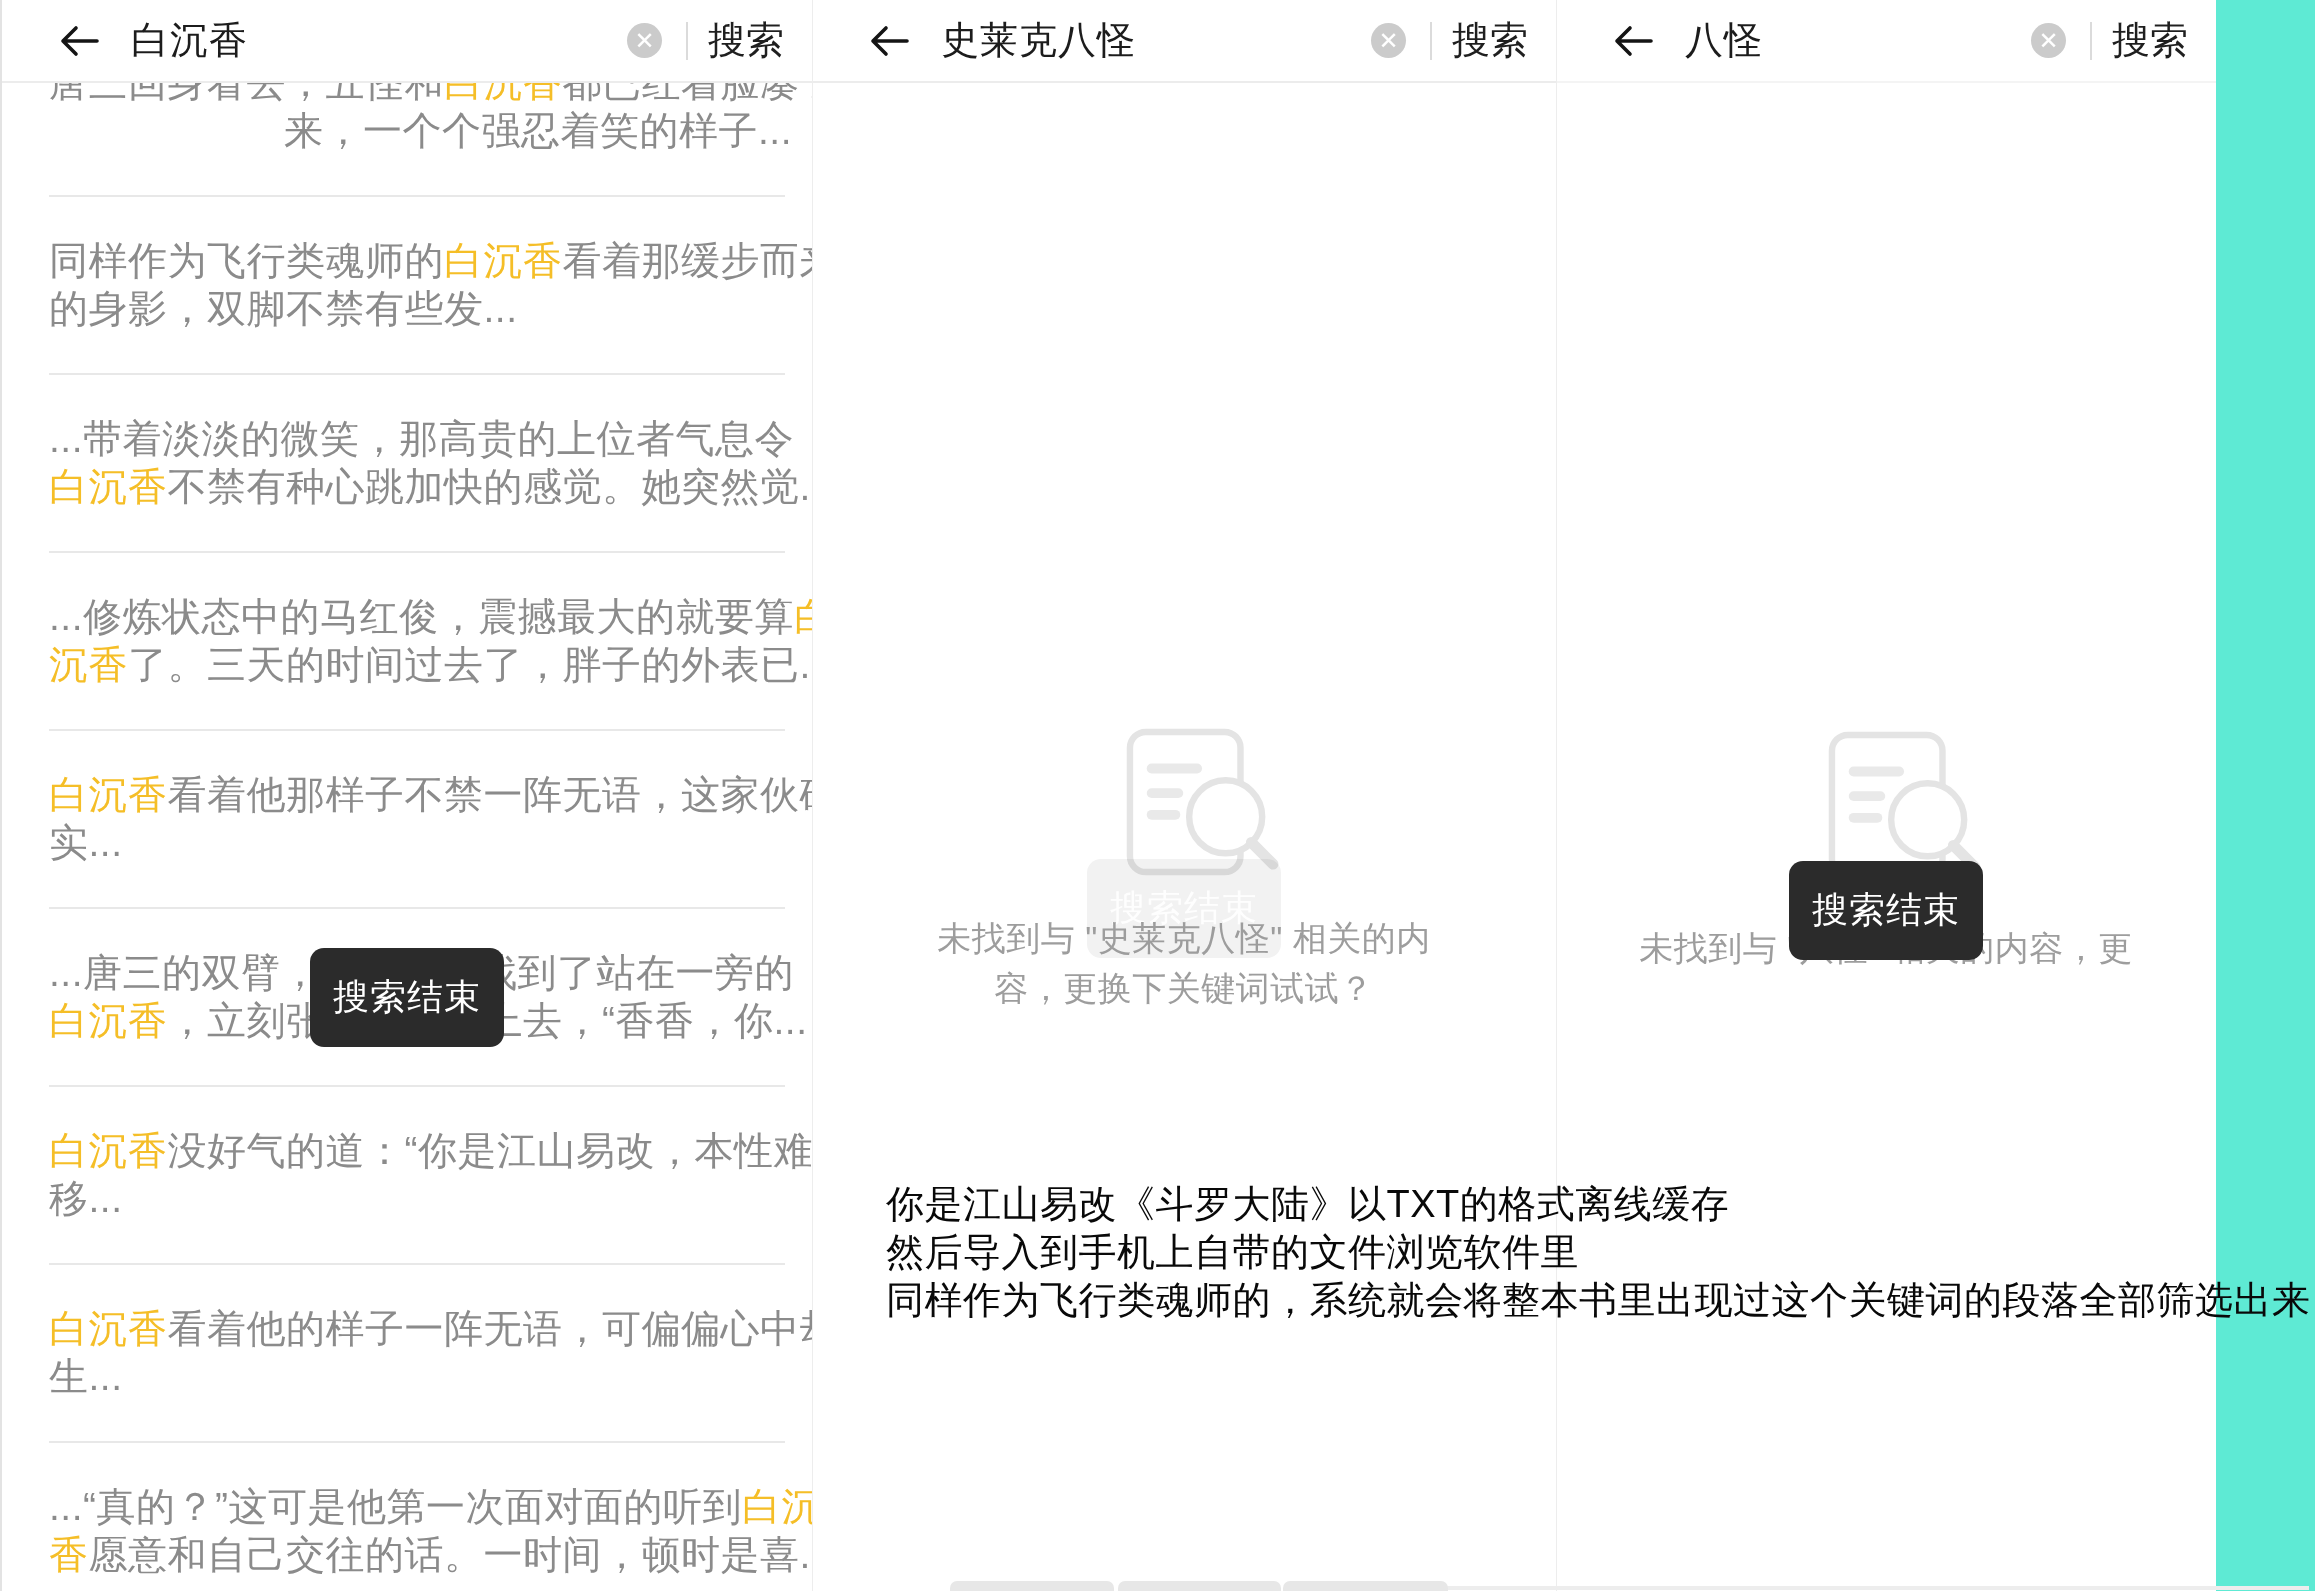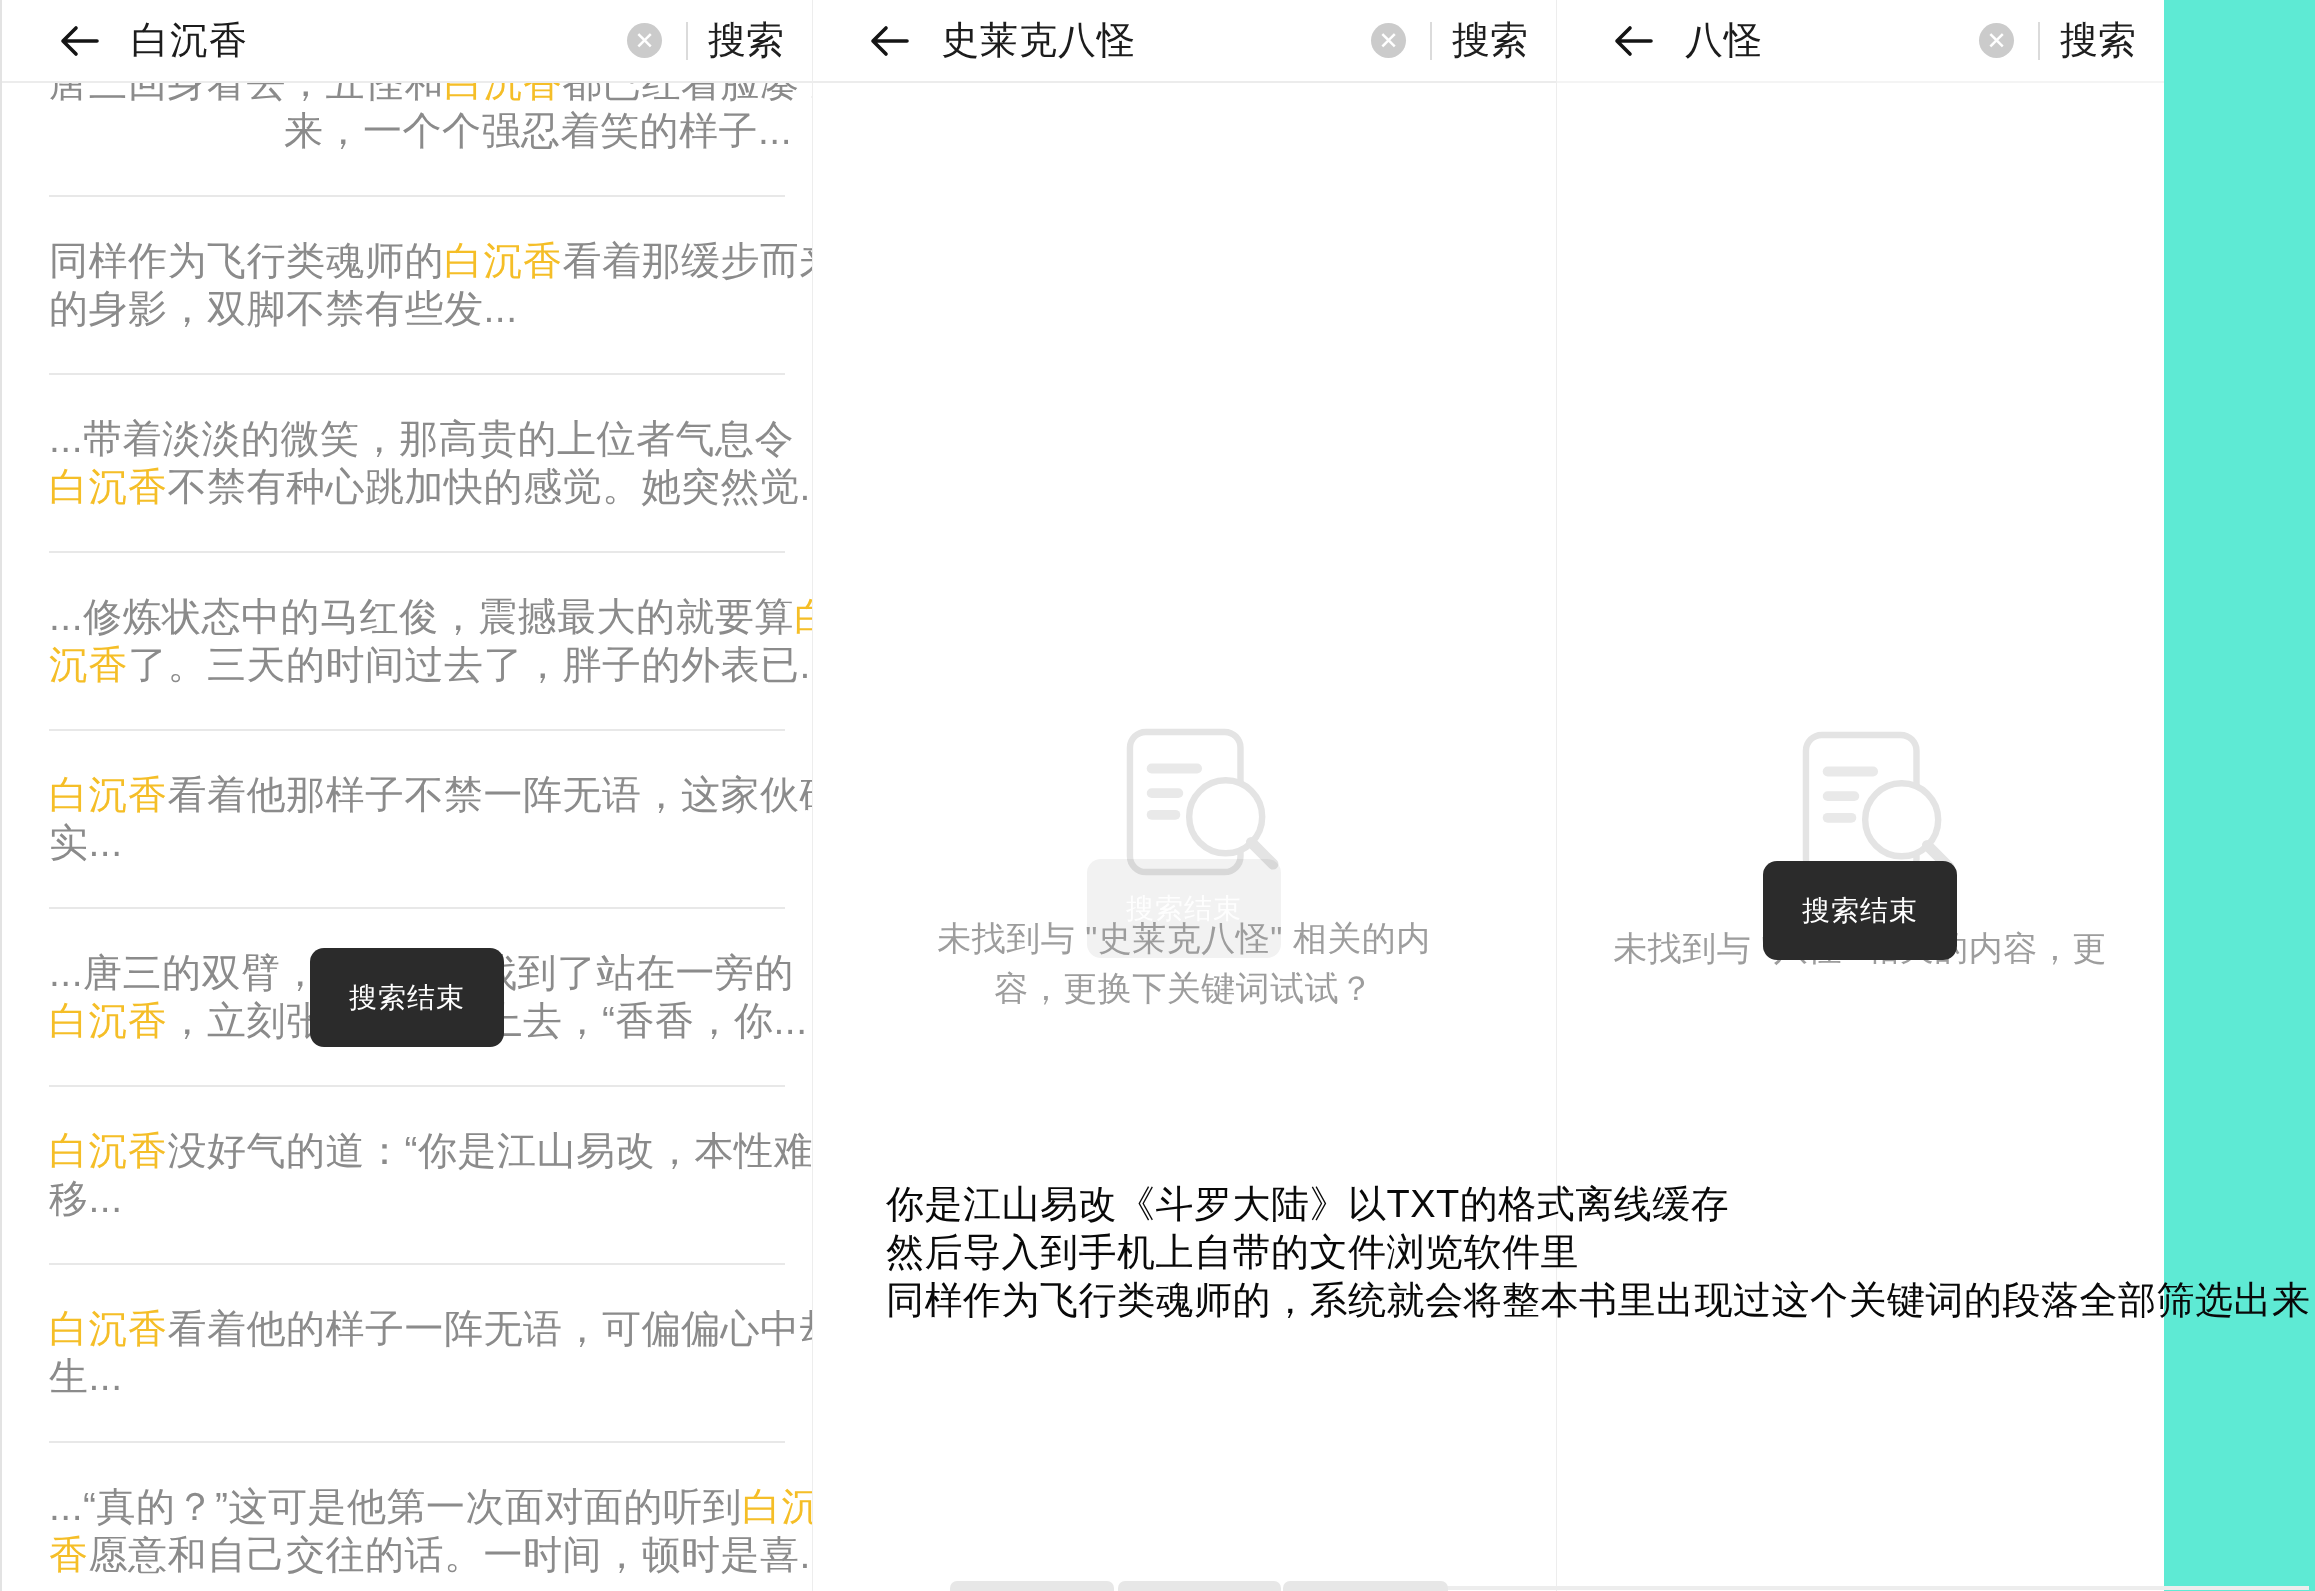--- a/index.html
+++ b/index.html
@@ -4,21 +4,21 @@
 <style>
   * { margin:0; padding:0; box-sizing:border-box; }
   html,body { width:2316px; height:1592px; background:#fff; overflow:hidden;
               font-family:"Liberation Sans", sans-serif; }
   .stage { position:relative; width:2316px; height:1592px; background:#5eead4; }
 
   
   .panel { position:absolute; top:0; height:1592px; background:#fff; }
   .panel-left   { left:0;    width:812px;  border-left:2px solid #e3e3e3; }
   .panel-middle { left:812px; width:744px; }
-  .panel-right  { left:1556px; width:608px; }
+  .panel-right  { left:1556px; width:660px; }
   .seam { position:absolute; top:0; width:1px; height:1592px; background:#ededed; z-index:6; }
 
   
   .hdr { position:relative; z-index:5; display:flex; align-items:center;
          height:83px; background:#fff; padding:0 28px 0 55px; }
   .panel-left .hdr, .panel-middle .hdr { border-bottom:2px solid #ececec; }
   .panel-right .hdr { border-bottom:2px solid #f4f4f4; }
   .back { width:44px; height:36px; flex:0 0 auto; cursor:pointer; }
   .inputarea { flex:1; display:flex; align-items:center; margin-left:30px; min-width:0; }
   .query { font-size:38px; color:#1c1c1c; letter-spacing:1px; white-space:nowrap; }
@@ -32,21 +32,21 @@
   .results { position:absolute; left:0; right:0; top:83px; bottom:0; overflow:hidden; z-index:1; }
   .row { padding:40px 20px 40px 47px; overflow:hidden; }
   .row.first { margin-top:-64px;text-align:right; }
   .line { font-size:39px; line-height:48px; color:#8b8b8b; white-space:nowrap; letter-spacing:0.5px; }
   .hl { color:var(--hl,#f5be27); }
   .divider { height:2px; background:#e8e8e8; margin:0 27px 0 47px; }
 
   
   .toast { position:absolute; left:50%; transform:translateX(-50%); width:194px; height:99px;
            border-radius:14px; display:flex; align-items:center; justify-content:center;
-           font-size:28px; letter-spacing:1px; z-index:8; }
+           font-size:36px; letter-spacing:1px; z-index:8; }
   .toast-dark { background:#2b2b2b; color:#ffffff; }
   .toast-faded { background:rgba(20,20,20,0.055); color:rgba(255,255,255,0.92); z-index:2; }
   .panel-left  .toast { top:948px; }
   .panel-middle .toast { top:859px; }
   .panel-right .toast { top:861px; }
 
   
   .empty-ico { position:absolute; top:727px; left:50%; margin-left:-59px; width:154px; height:150px; z-index:1; }
   .panel-right .empty-ico { top:730px; }
   .empty-txt { position:absolute; left:0; right:0; text-align:center; font-size:34px;

